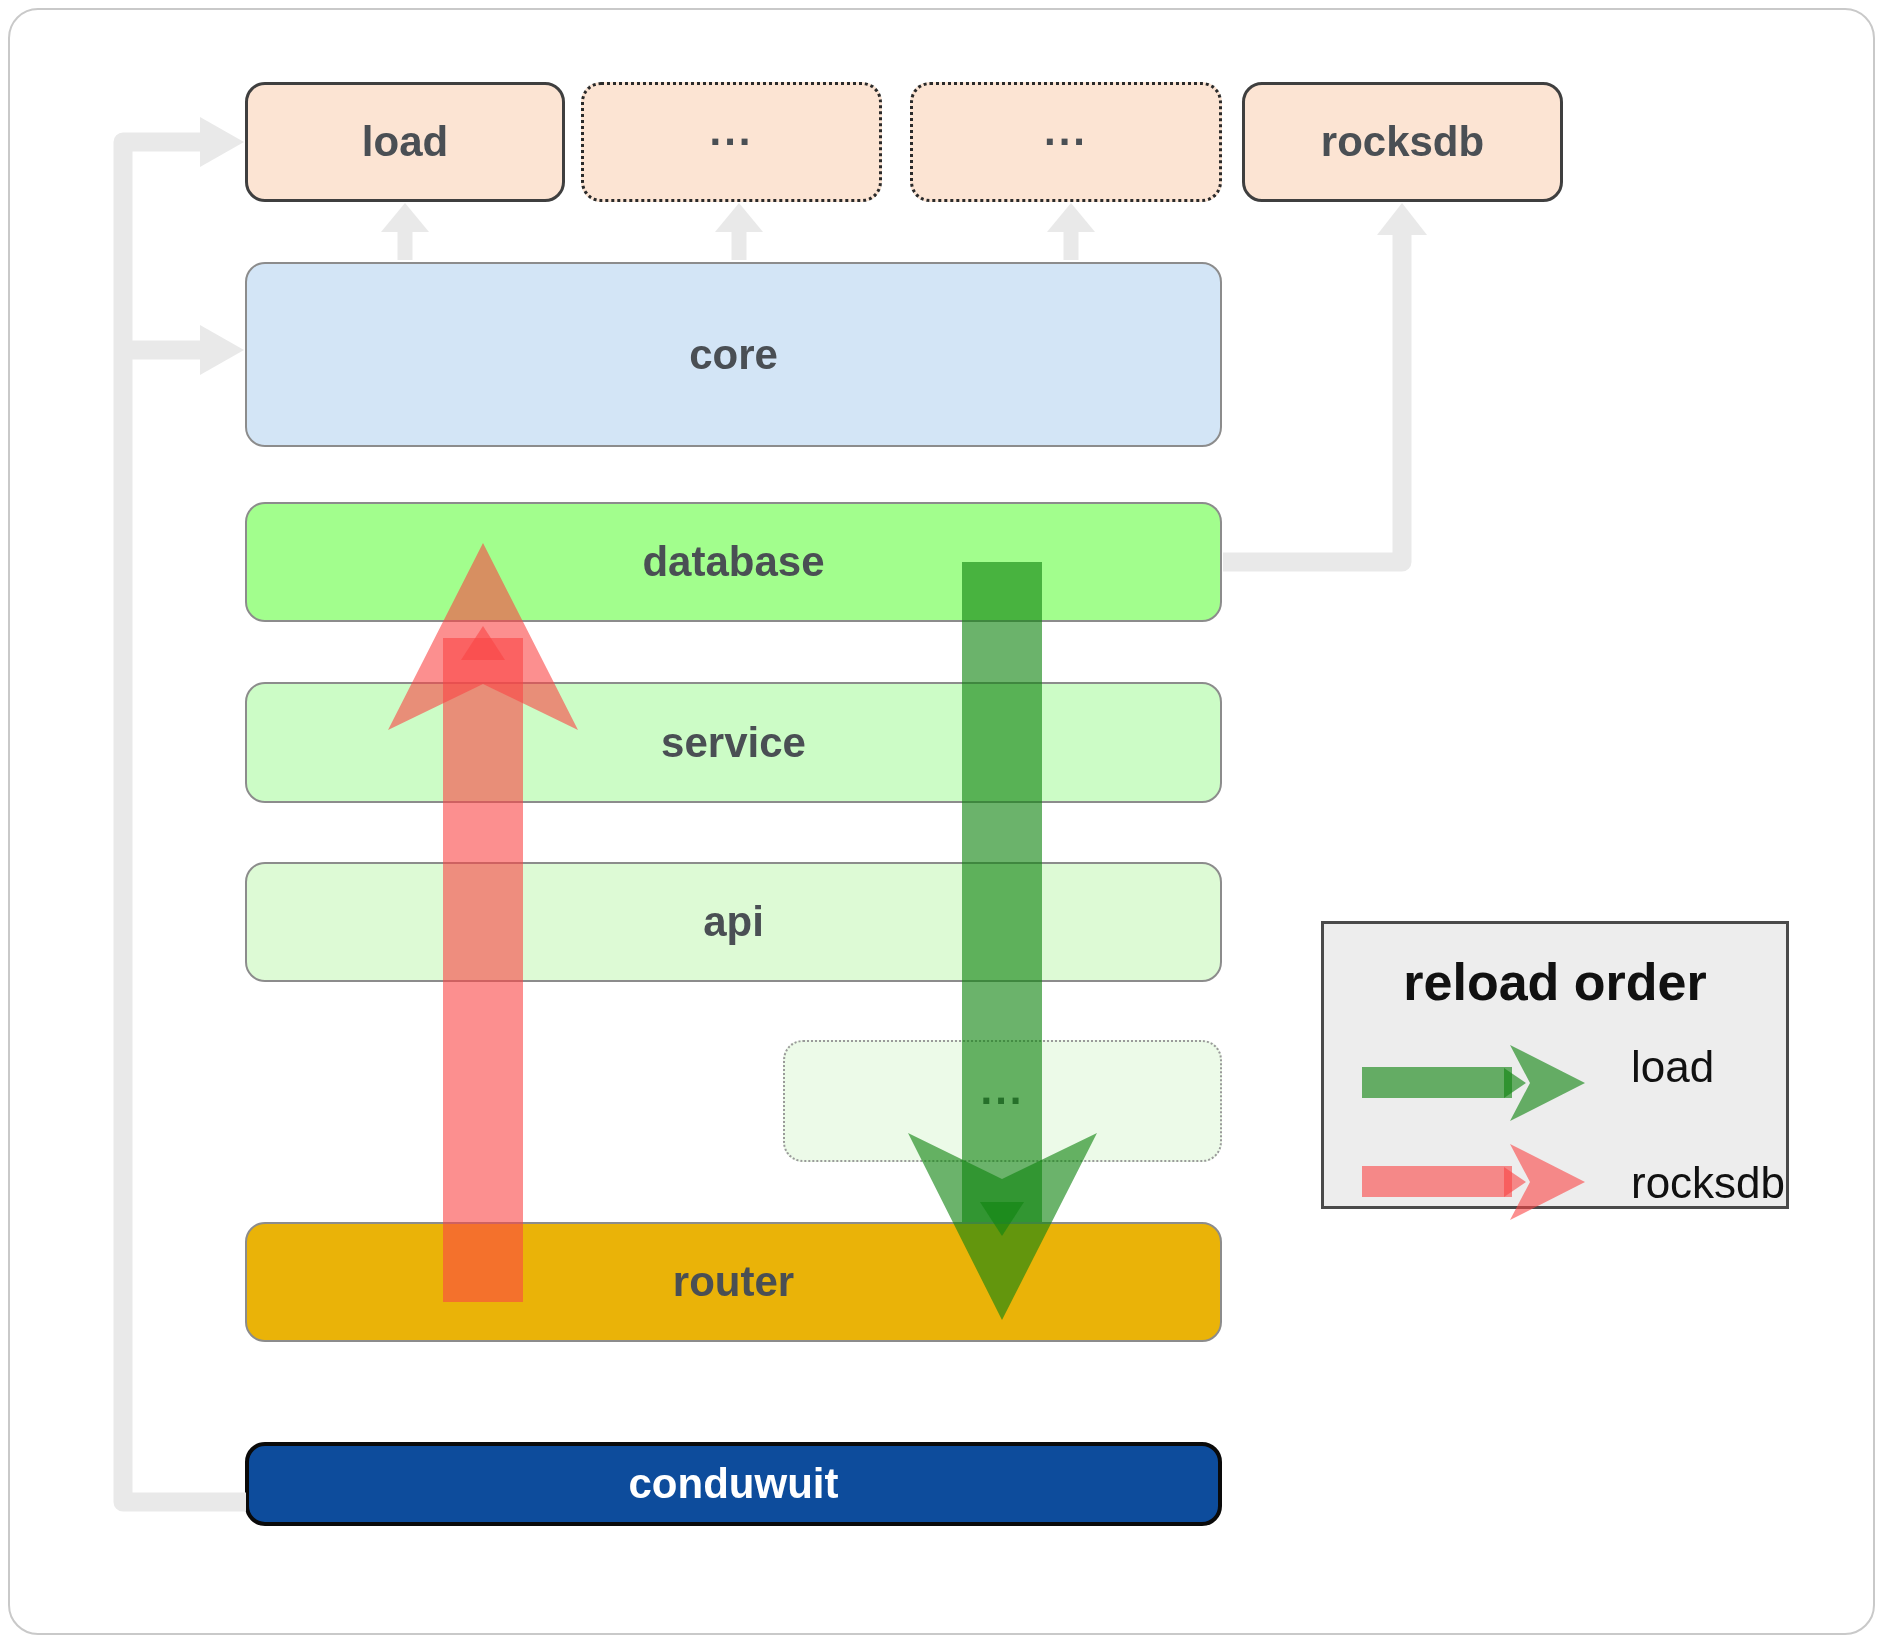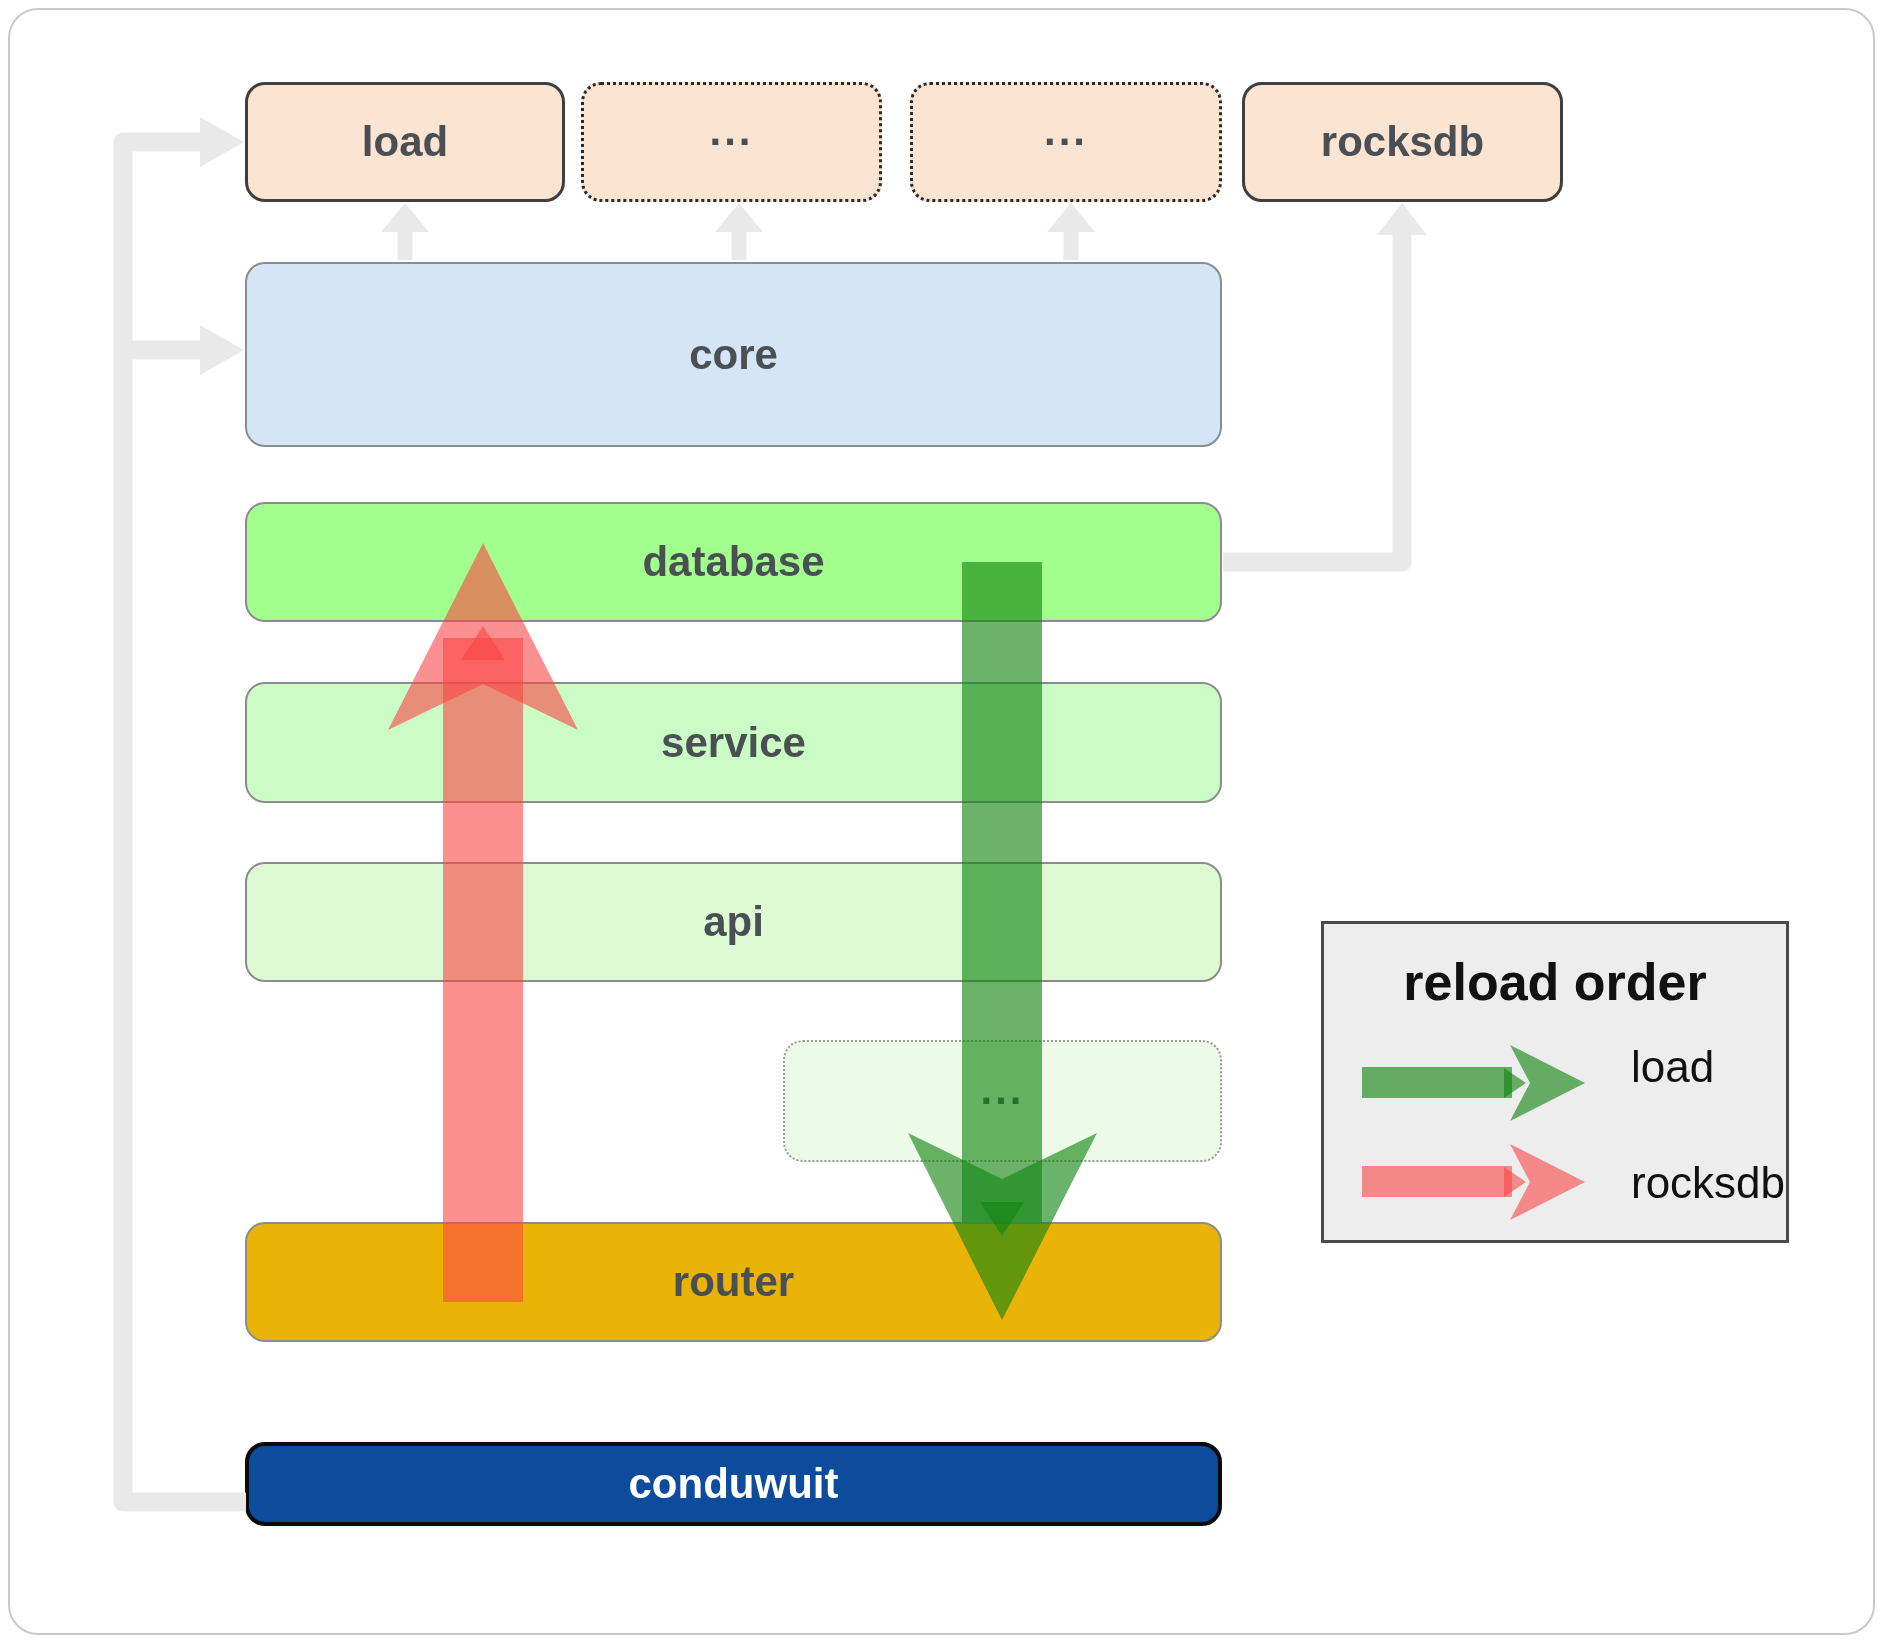--- a/index.html
+++ b/index.html
@@ -32,21 +32,21 @@
   .n-core      {left:245px; top:262px; width:977px;height:185px;background:#d3e5f6;border:2px solid #8c8c8c;}
   .n-database  {left:245px; top:502px; width:977px;height:120px;background:#a2fe8d;border:2px solid #8c8c8c;}
   .n-service   {left:245px; top:682px; width:977px;height:121px;background:#ccfcc6;border:2px solid #8c8c8c;}
   .n-api       {left:245px; top:862px; width:977px;height:120px;background:#ddfad5;border:2px solid #8c8c8c;}
   .n-admin     {left:245px; top:1040px;width:438px;height:122px;background:#ecfae8;border:2px solid #8c8c8c;}
   .n-dots3     {left:783px; top:1040px;width:439px;height:122px;background:#ecfae8;border:2px dotted #9a9a9a;}
   .n-router    {left:245px; top:1222px;width:977px;height:120px;background:#eab308;border:2px solid #8c8c8c;}
   .n-conduwuit {left:245px; top:1442px;width:977px;height:84px;background:#0d4c9c;border:4px solid #0a0a0a;color:#ffffff;}
   
   .legend{
-    position:absolute;left:1321px;top:921px;width:468px;height:322px;
+    position:absolute;left:1321px;top:921px;width:468px;height:288px;
     box-sizing:border-box;background:#ededed;border:3px solid #4a4a4a;
   }
   .legend-title{
     position:absolute;left:0;top:28px;width:100%;
     text-align:center;font-size:52px;font-weight:600;color:#111111;
   }
   .legend-label{
     position:absolute;font-size:44px;color:#111111;white-space:nowrap;
   }
   .legend-label.load  {left:307px;top:118px;}

